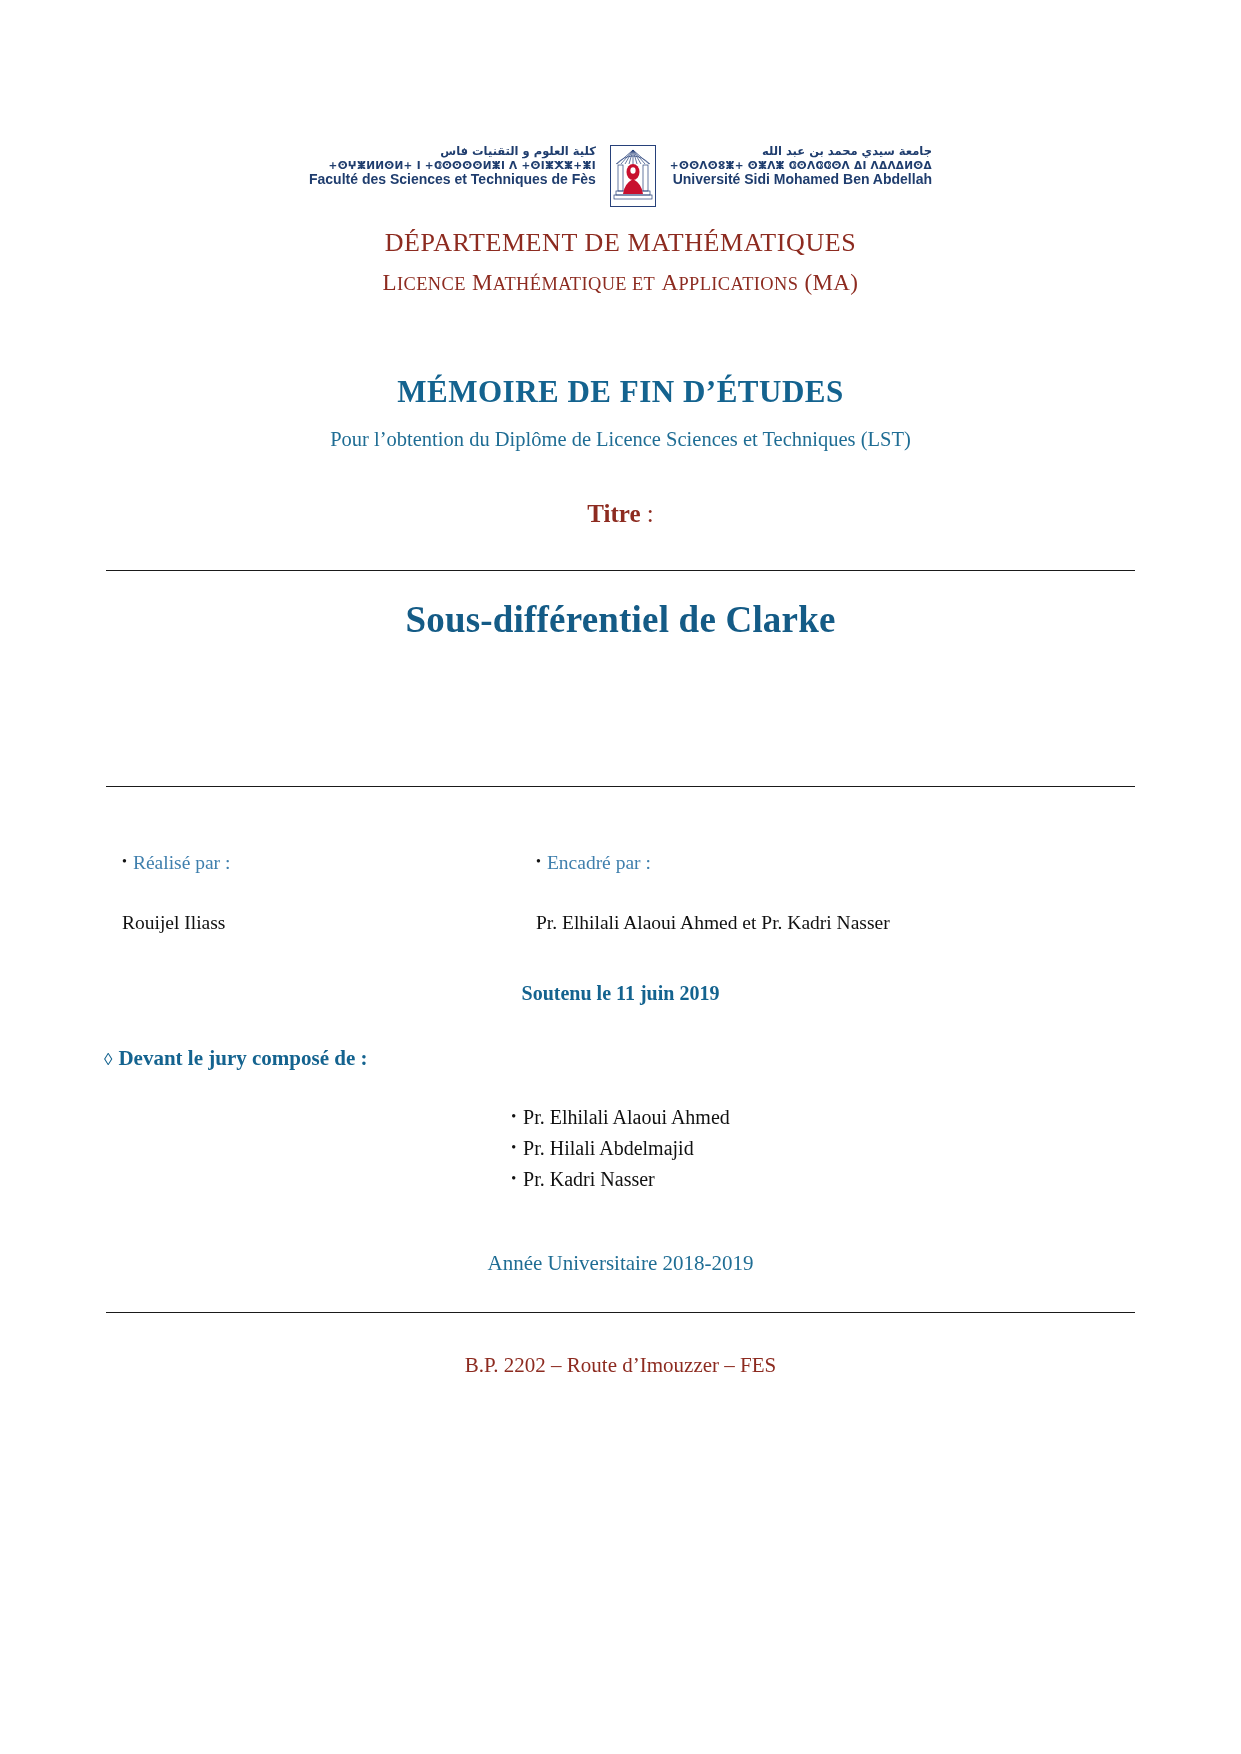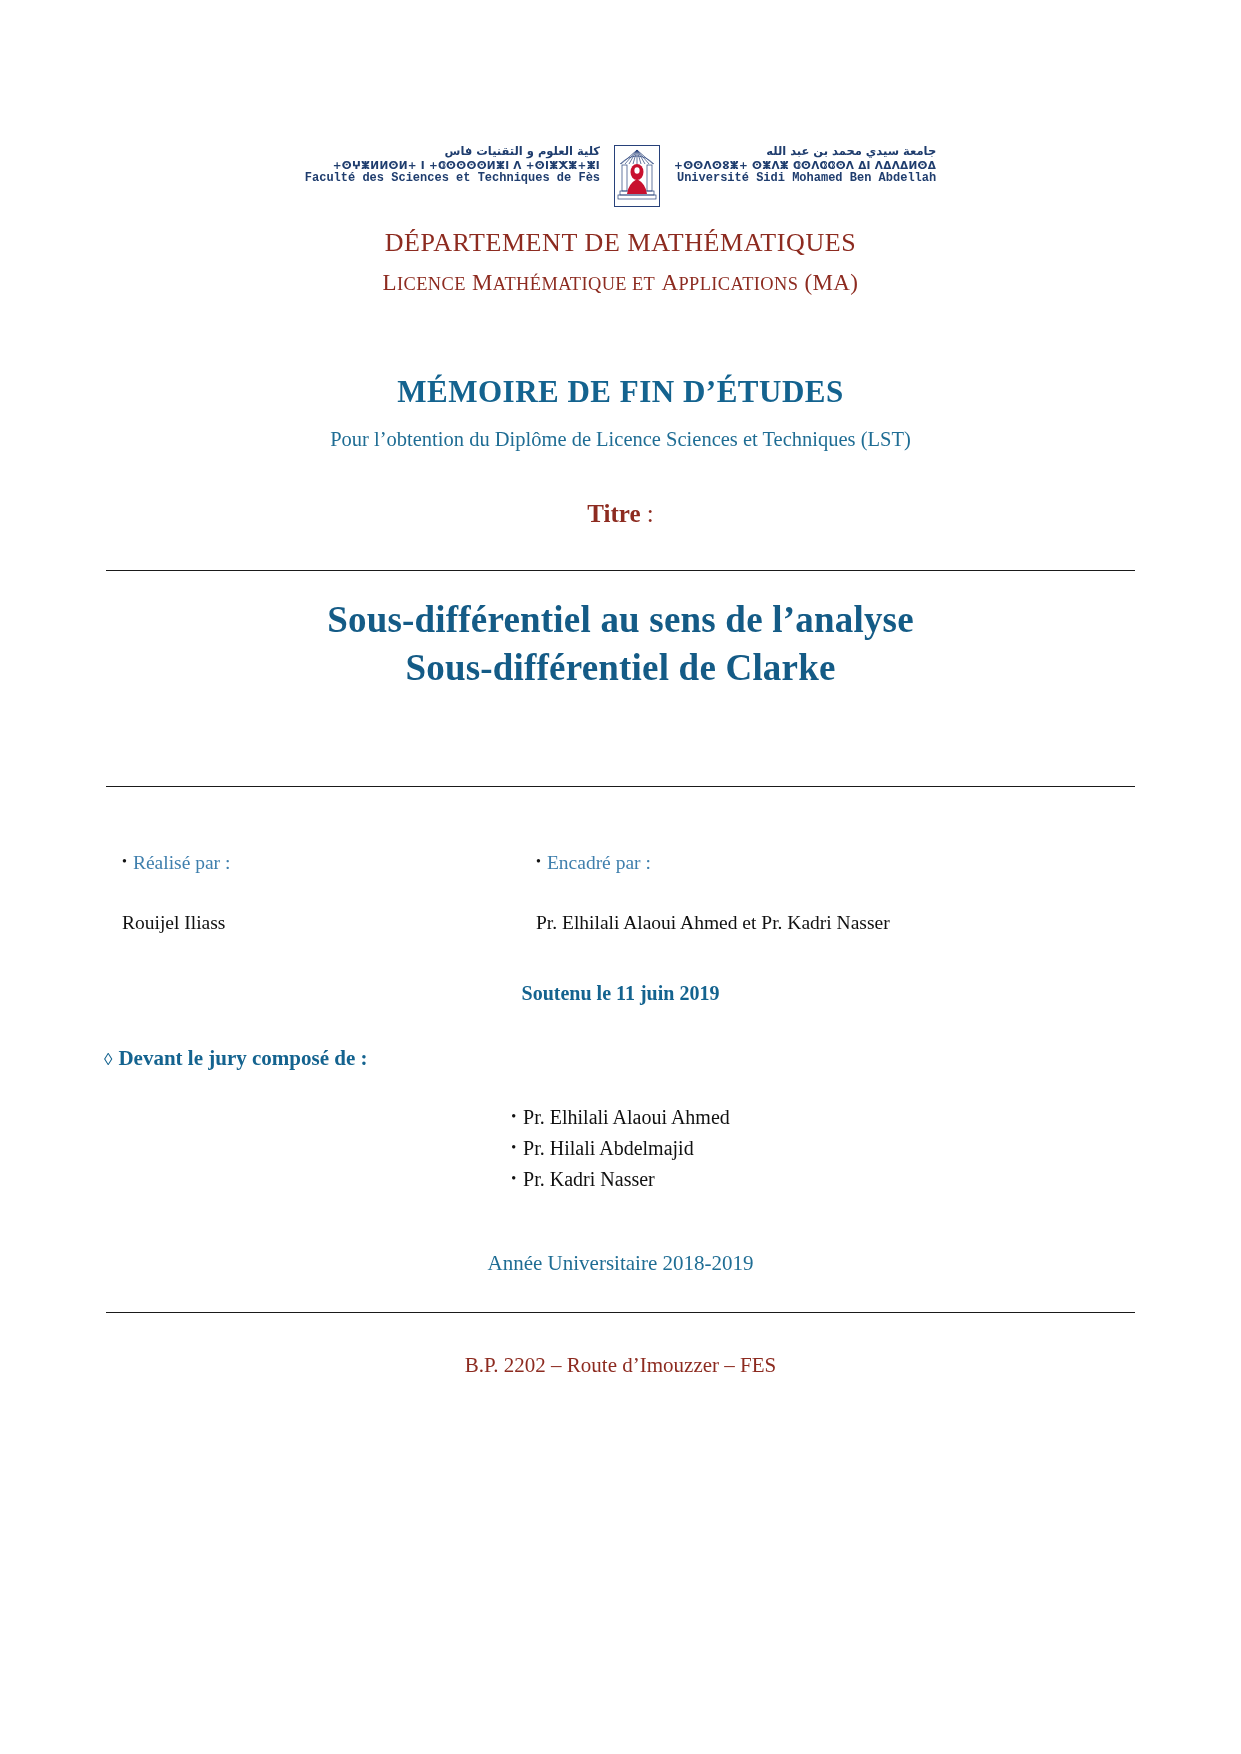--- a/index.html
+++ b/index.html
@@ -51,22 +51,22 @@
   }
   .logo-tif {
     font-family: "DejaVu Sans", "Liberation Sans", sans-serif;
     font-size: 10.5px;
     font-weight: bold;
     color: #1f3d6e;
     letter-spacing: 0.3px;
     white-space: nowrap;
   }
   .logo-fr {
-    font-family: Liberation Mono, monospace;
-    font-size: 12px;
+    font-family: Liberation Sans, sans-serif;
+    font-size: 14px;
     font-weight: bold;
     color: #1f3d6e;
     white-space: nowrap;
   }
   .crest {
     width: 46px;
     height: 62px;
     position: relative;
     flex: 0 0 auto;
     border: 1.2px solid #27417a;
@@ -321,21 +321,20 @@
   <div class="filiere"><span>L</span><span class="sc">ICENCE</span>&nbsp;<span>M</span><span class="sc">ATHÉMATIQUE ET</span>&nbsp;<span>A</span><span class="sc">PPLICATIONS</span>&nbsp;<span>(MA)</span></div>
 
   <div class="memoire">MÉMOIRE DE FIN D’ÉTUDES</div>
   <div class="pour">Pour l’obtention du Diplôme de Licence Sciences et Techniques (LST)</div>
 
   <div class="titre-label"><b>Titre</b><span class="colon"> :</span></div>
 
   <div class="rule rule-top"></div>
 
   <div class="main-title">
-    <span class="l1">Sous-différentiel au sens de l’analyse</span>
     <span class="l2">Sous-différentiel de Clarke</span>
   </div>
 
   <div class="rule rule-bottom"></div>
 
   <div class="people">
     <div class="col-left">
       <div class="role"><span class="bul">•</span><span>Réalisé par :</span></div>
       <div class="person">Rouijel Iliass</div>
     </div>

